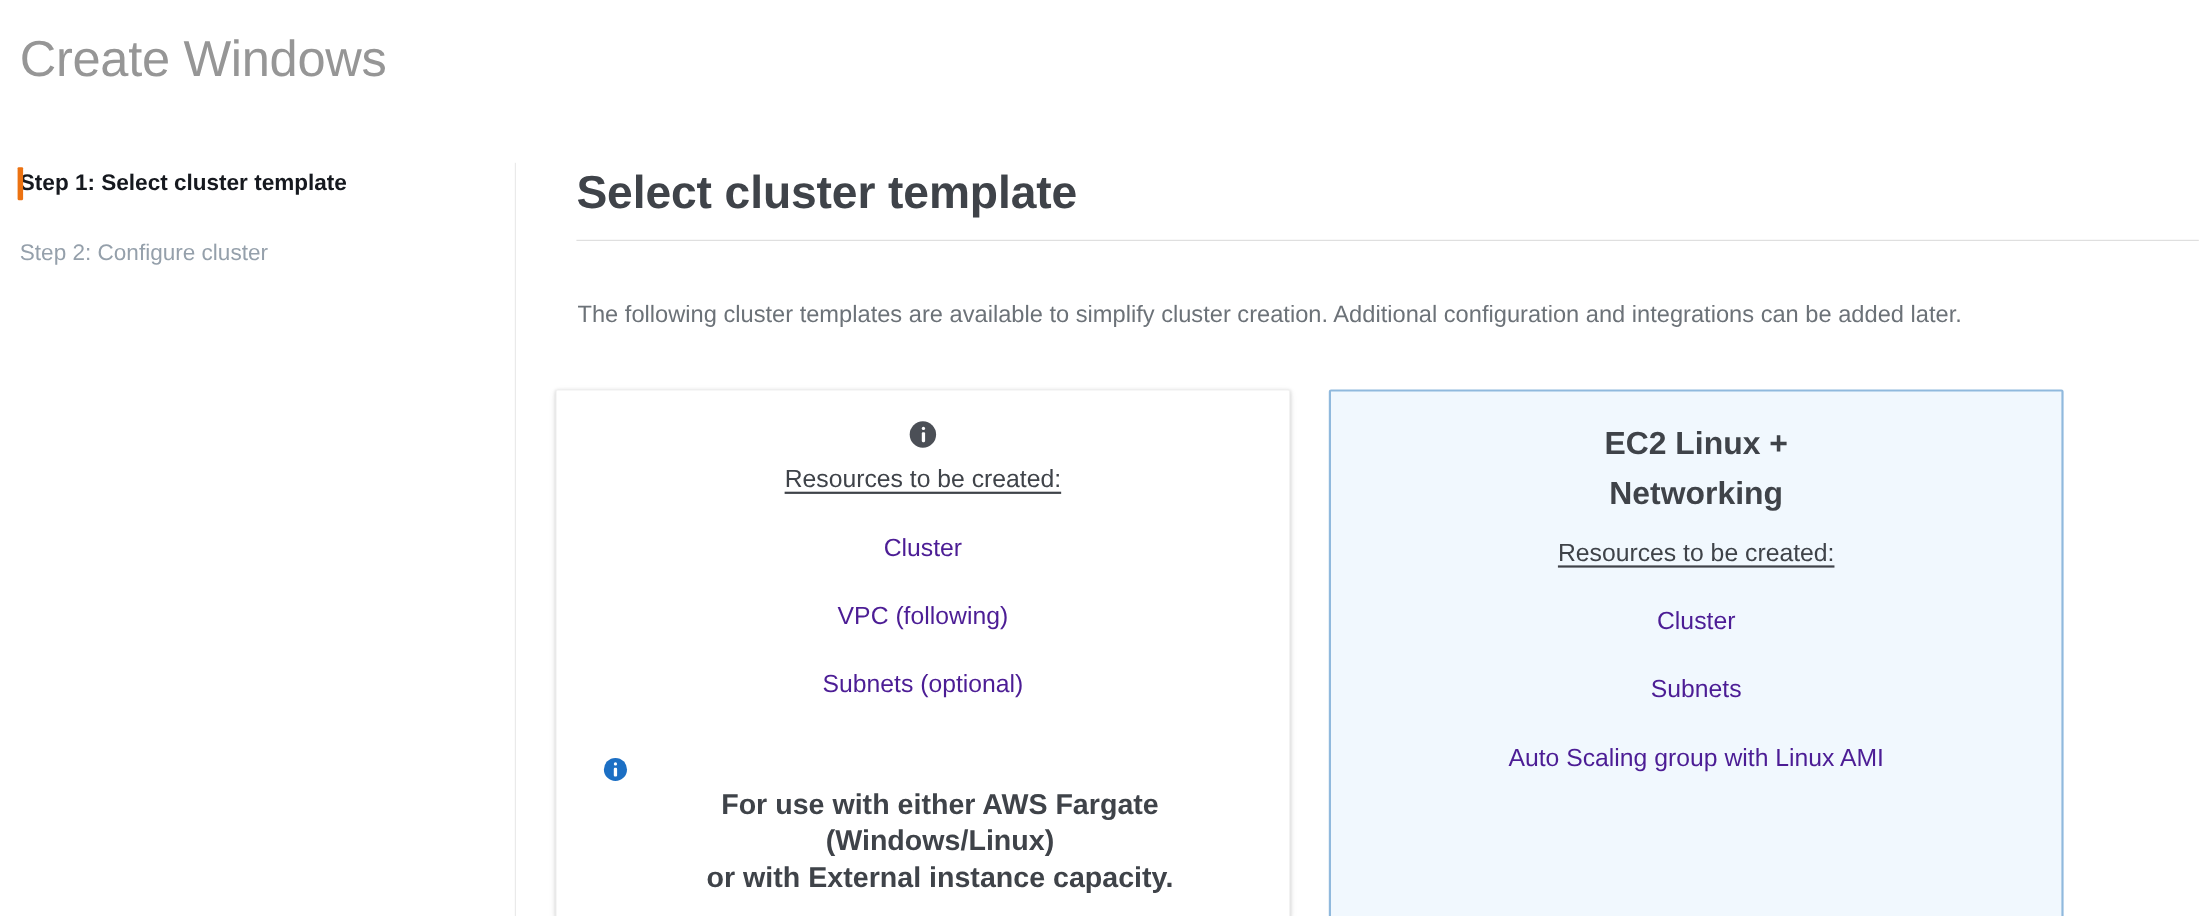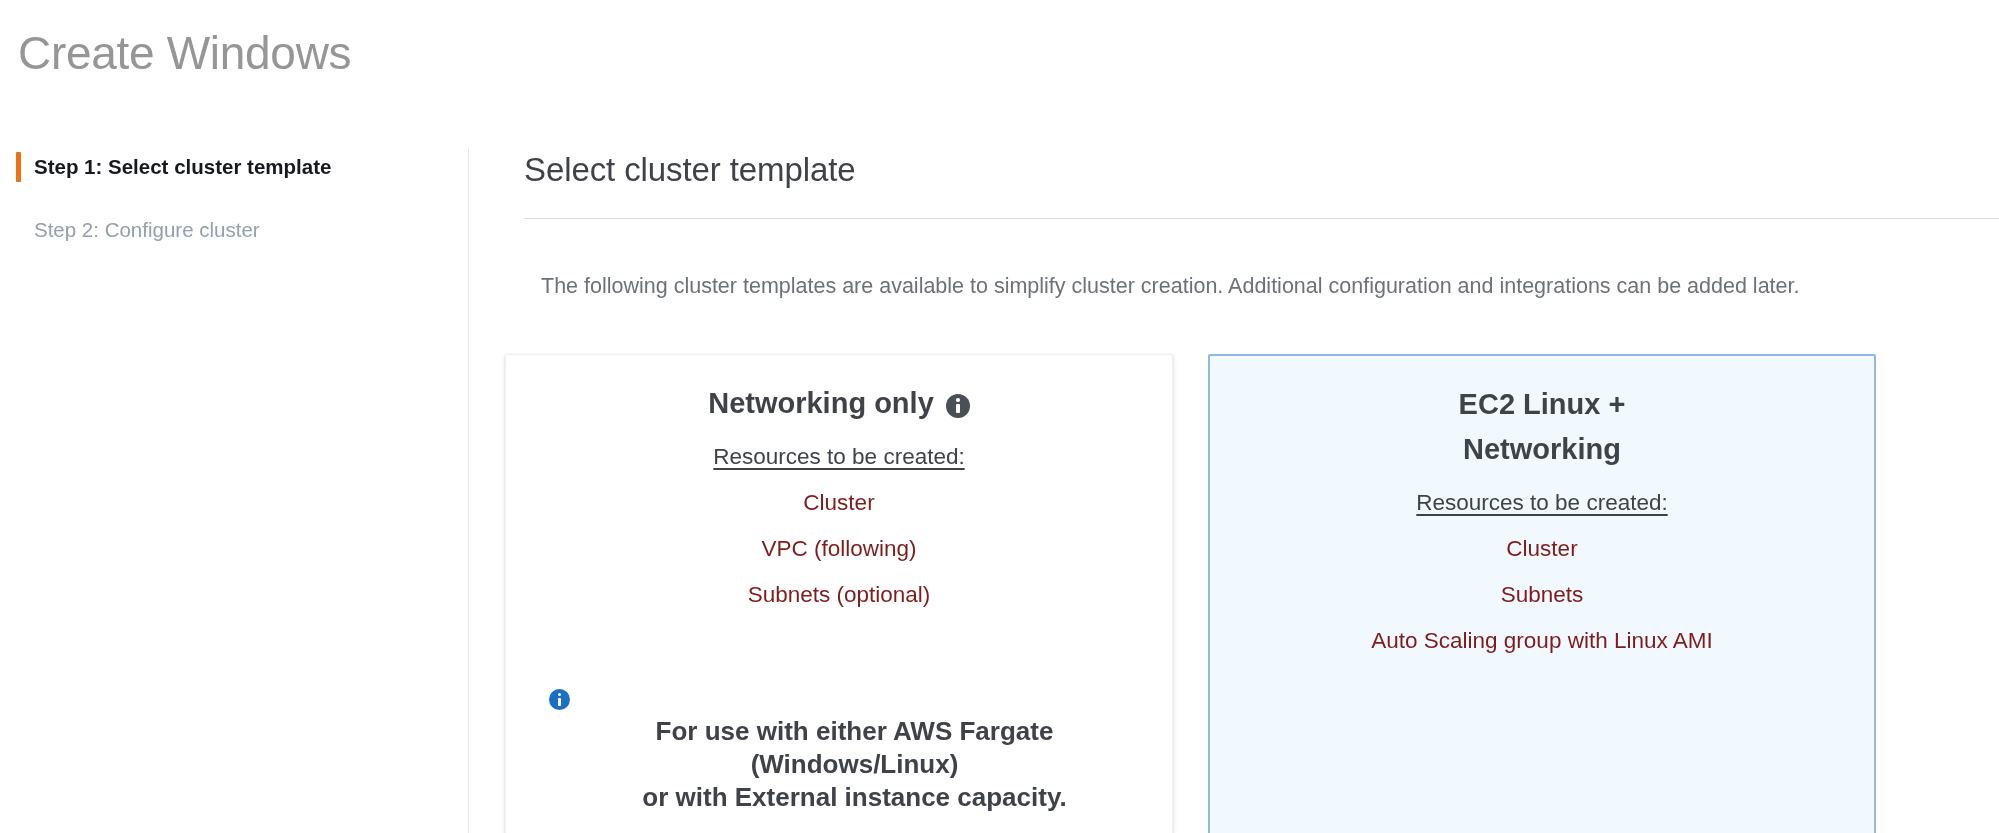--- a/index.html
+++ b/index.html
@@ -36,21 +36,20 @@
     left: 0;
     top: 150px;
     width: 468px;
     height: 683px;
     background: #ffffff;
   }
   .step-row {
     position: relative;
     display: flex;
     align-items: flex-start;
-    padding-left: 16px;
     height: 34px;
   }
   .step-row .accent-bar {
     position: absolute;
     left: 16px;
     top: 2px;
     width: 5px;
     height: 30px;
     background: #ec7211;
     border-radius: 1px;
@@ -84,40 +83,40 @@
 
   
   .content {
     position: absolute;
     left: 524px;
     top: 150px;
     right: 0;
     bottom: 0;
   }
   .section-title {
-    font-size: 33px;
-    font-weight: 400;
+    font-size: 42px;
+    font-weight: 700;
     color: #3f4349;
     line-height: 1.2;
     margin: 0;
     padding: 0;
     letter-spacing: -0.1px;
     white-space: nowrap;
   }
   .h-divider {
     position: absolute;
     left: 0;
     top: 68px;
     width: 1475px;
     height: 1px;
     background: #dcdcdc;
   }
   .section-desc {
     position: absolute;
-    left: 17px;
+    left: 1px;
     top: 95px;
     width: 1410px;
     font-size: 21.5px;
     line-height: 39px;
     color: #6c7278;
     font-weight: 400;
   }
 
   
   .cards {
@@ -202,23 +201,23 @@
   }
   .resource-list {
     list-style: none;
     margin: 0;
     padding: 0;
     width: 100%;
   }
   .resource-item {
     font-size: 22.5px;
     font-weight: 400;
-    color: #7f1d1d;
+    color: #4c1d95;
     line-height: 34px;
-    margin-top: 12px;
+    margin-top: 28px;
   }
   .card-note {
     margin-top: auto;
     display: flex;
     align-items: flex-start;
     justify-content: center;
     gap: 10px;
     max-width: 580px;
   }
   .card-note-text {
@@ -287,21 +286,20 @@
 
     <div class="h-divider"></div>
 
     <p class="section-desc">The following cluster templates are available to simplify cluster creation. Additional configuration and integrations can be added later.</p>
 
     <div class="cards">
 
       <div class="card plain">
 
         <div class="card-title">
-          <span class="title-text">Networking only</span>
           <span class="info-icon-dark"></span>
         </div>
 
         <div class="resources-heading">Resources to be created:</div>
 
         <ul class="resource-list">
           <li class="resource-item">Cluster</li>
           <li class="resource-item">VPC (following)</li>
           <li class="resource-item">Subnets (optional)</li>
         </ul>

